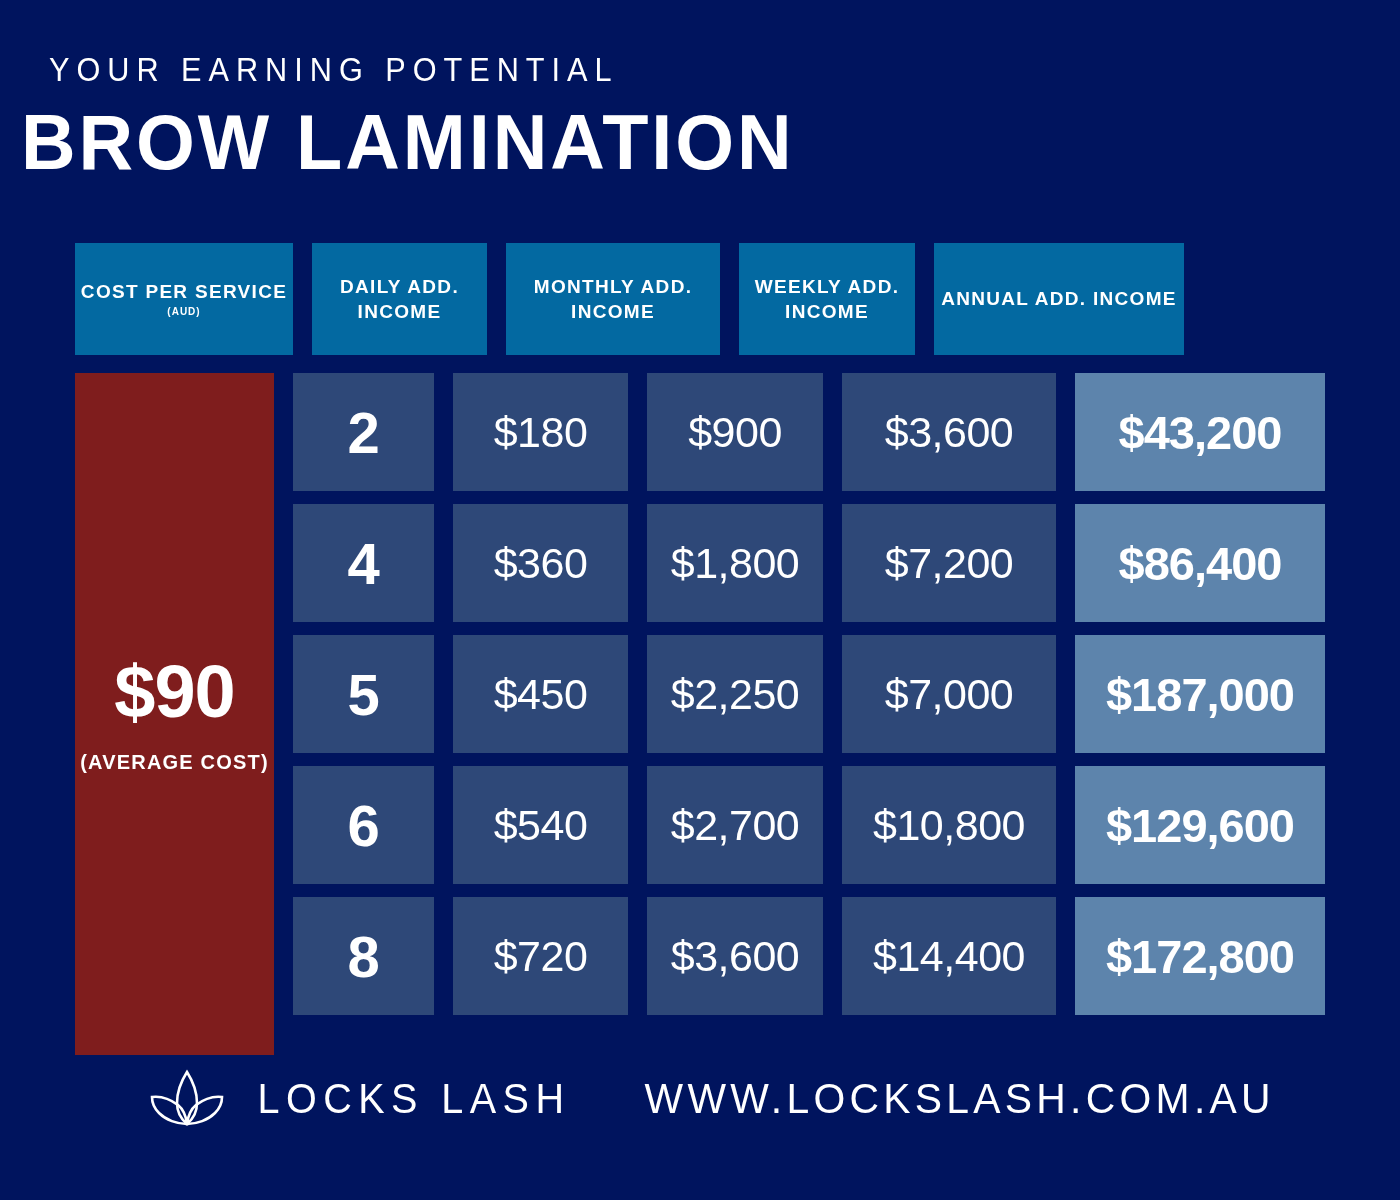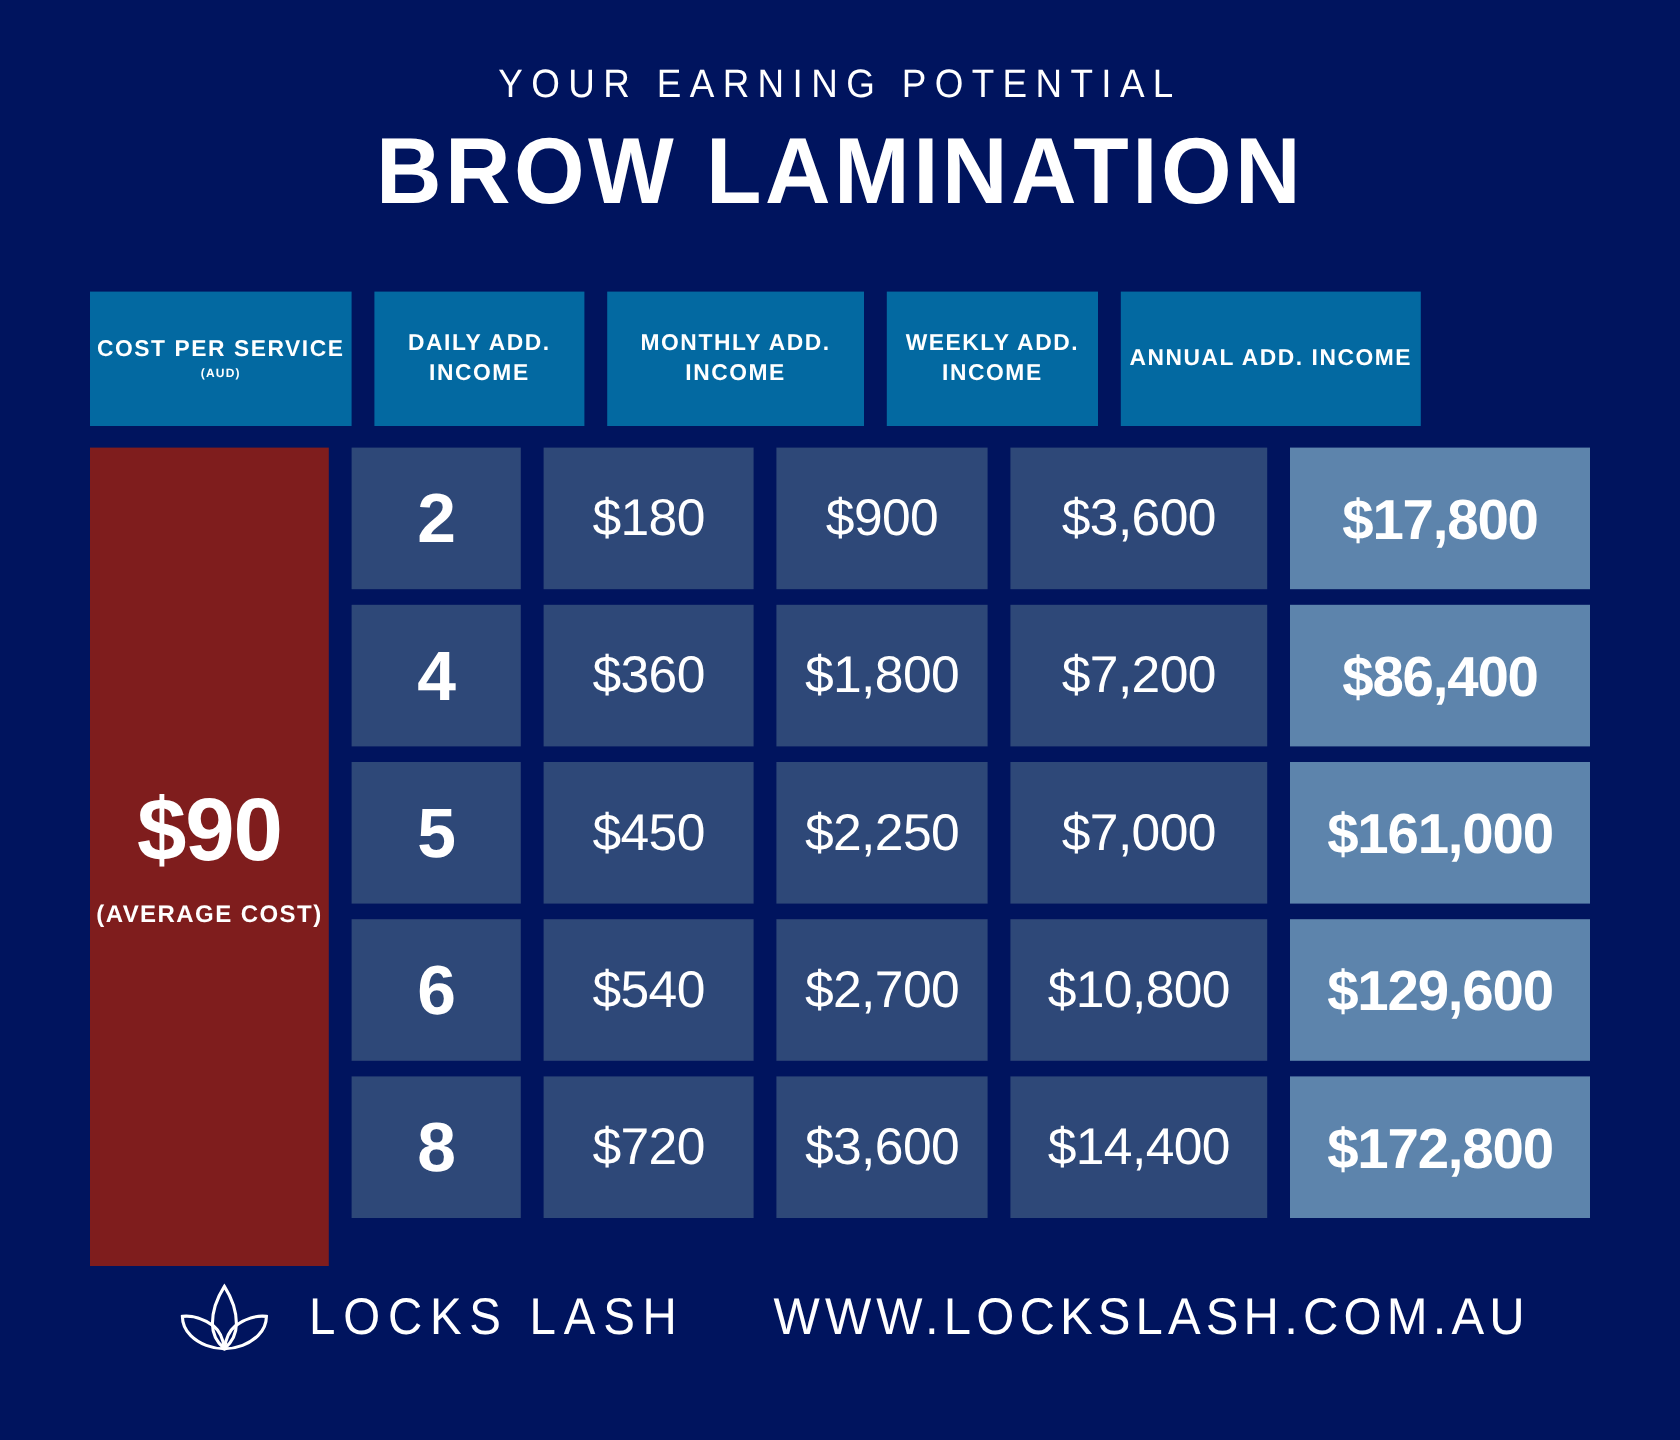--- a/index.html
+++ b/index.html
@@ -11,21 +11,21 @@
   }
   .page {
     position:relative;
     width:1400px; height:1200px;
     background:#00145e;
   }
 
   
   .head {
     position:absolute; left:0; right:0; top:52px;
-    text-align:center;
+    text-align:left;
   }
   .eyebrow {
     color:#ffffff;
     font-size:33px;
     font-weight:400;
     letter-spacing:7.5px;
     text-transform:uppercase;
     font-family:"Liberation Sans", sans-serif;
     line-height:1.1;
     transform:scaleX(0.93);
@@ -193,37 +193,37 @@
         <div class="small">(AVERAGE COST)</div>
       </div>
 
       <div class="rows">
 
         <div class="row">
           <div class="cell clients c1">2</div>
           <div class="cell c2">$180</div>
           <div class="cell c3">$900</div>
           <div class="cell c4">$3,600</div>
-          <div class="cell annual c5">$17,800</div>
+          <div class="cell annual c5">$43,200</div>
         </div>
 
         <div class="row">
           <div class="cell clients c1">4</div>
           <div class="cell c2">$360</div>
           <div class="cell c3">$1,800</div>
           <div class="cell c4">$7,200</div>
           <div class="cell annual c5">$86,400</div>
         </div>
 
         <div class="row">
           <div class="cell clients c1">5</div>
           <div class="cell c2">$450</div>
           <div class="cell c3">$2,250</div>
           <div class="cell c4">$7,000</div>
-          <div class="cell annual c5">$161,000</div>
+          <div class="cell annual c5">$187,000</div>
         </div>
 
         <div class="row">
           <div class="cell clients c1">6</div>
           <div class="cell c2">$540</div>
           <div class="cell c3">$2,700</div>
           <div class="cell c4">$10,800</div>
           <div class="cell annual c5">$129,600</div>
         </div>
 

